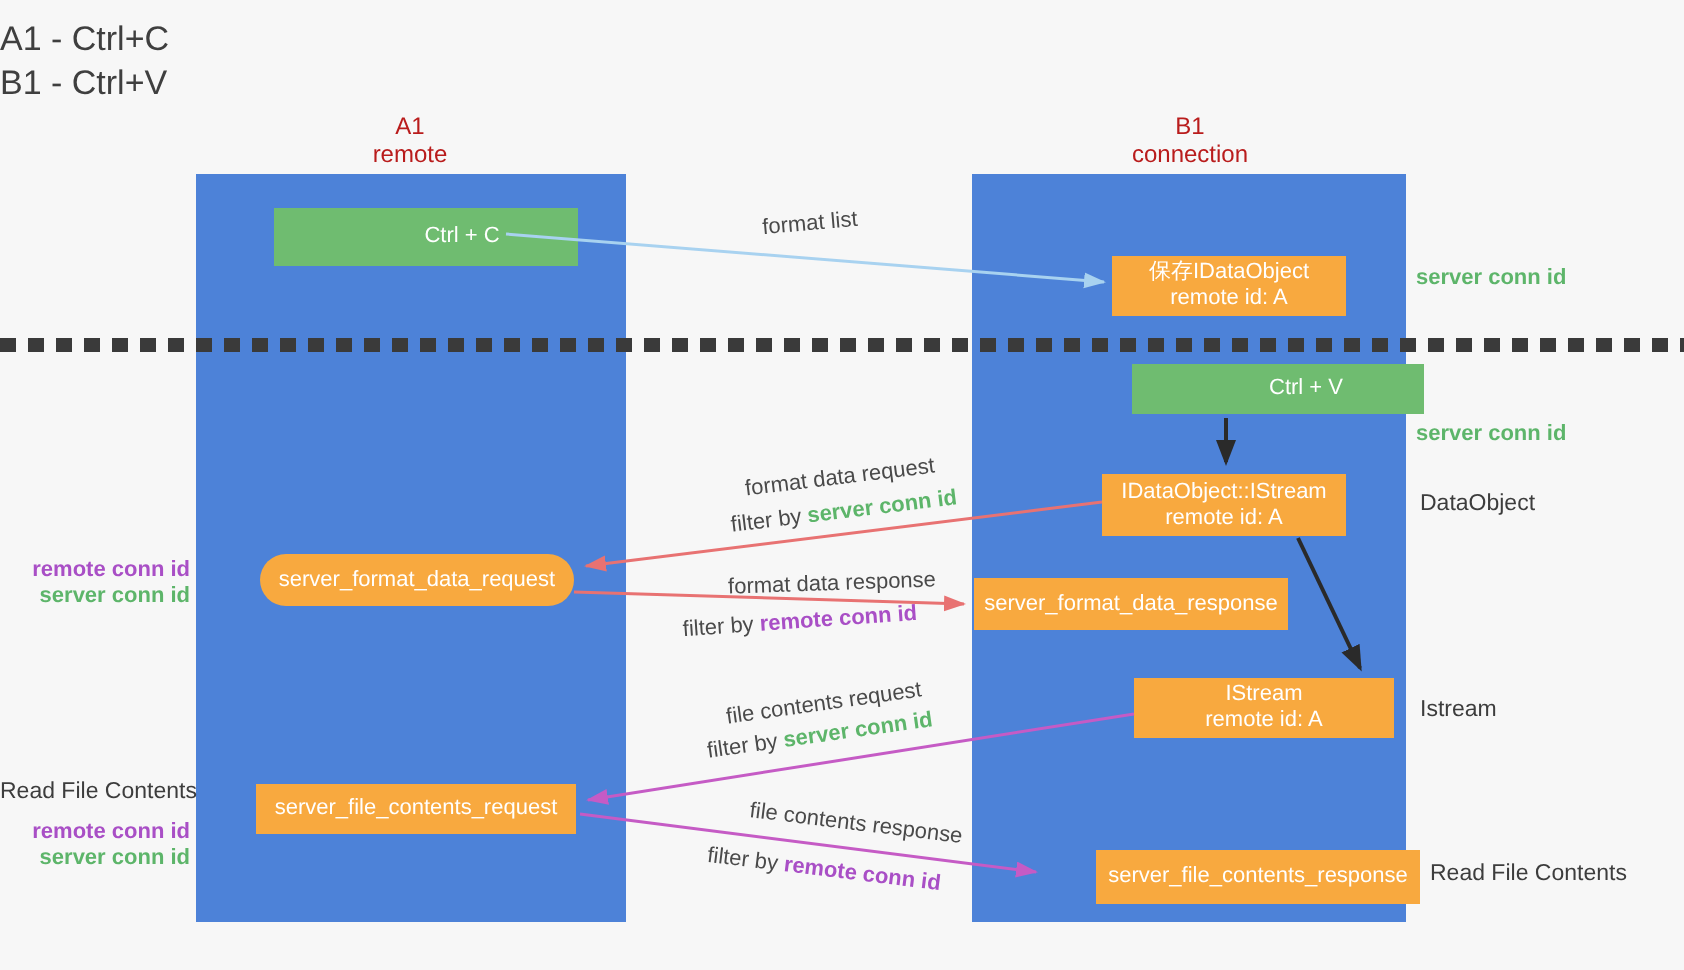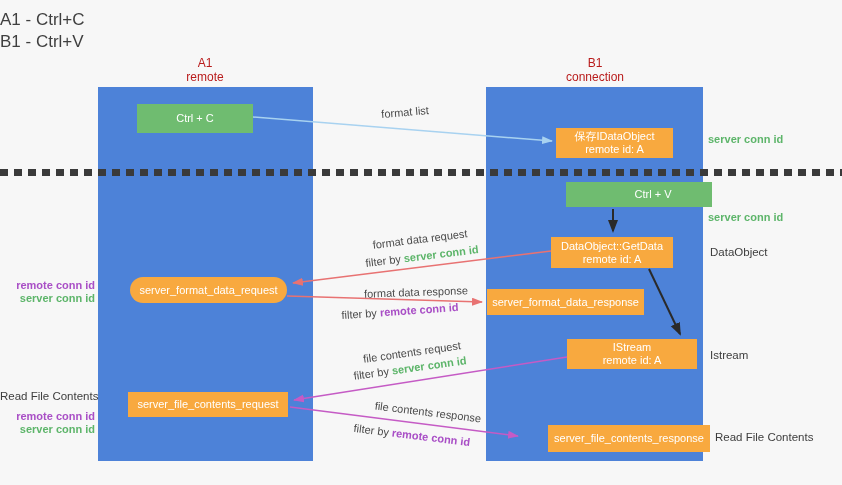--- a/index.html
+++ b/index.html
@@ -50,35 +50,35 @@
   <div class="hdr hdr-b">
     <div>B1</div>
     <div>connection</div>
   </div>
 
   <div class="lane lane-a"></div>
   <div class="lane lane-b"></div>
 
   <div class="dotline"></div>
 
-  <div class="node green" style="left:137px;top:104px;width:116px;height:29px;">
+  <div class="node green" style="left:137px;top:104px;width:116px;height:29px;padding-left:36px;">
     <span>Ctrl + C</span>
   </div>
 
   <div class="node orange" style="left:556px;top:128px;width:117px;height:30px;">
     <span>保存IDataObject</span>
     <span>remote id: A</span>
   </div>
 
   <div class="node green" style="left:566px;top:182px;width:118px;height:25px;padding-left:28px;">
     <span>Ctrl + V</span>
   </div>
 
   <div class="node orange" style="left:551px;top:237px;width:122px;height:31px;">
-    <span>DataObject::GetData</span>
+    <span>IDataObject::IStream</span>
     <span>remote id: A</span>
   </div>
 
   <div class="node orange" style="left:130px;top:277px;width:157px;height:26px;border-radius:13px;">
     <span>server_format_data_request</span>
   </div>
 
   <div class="node orange" style="left:487px;top:289px;width:157px;height:26px;">
     <span>server_format_data_response</span>
   </div>

